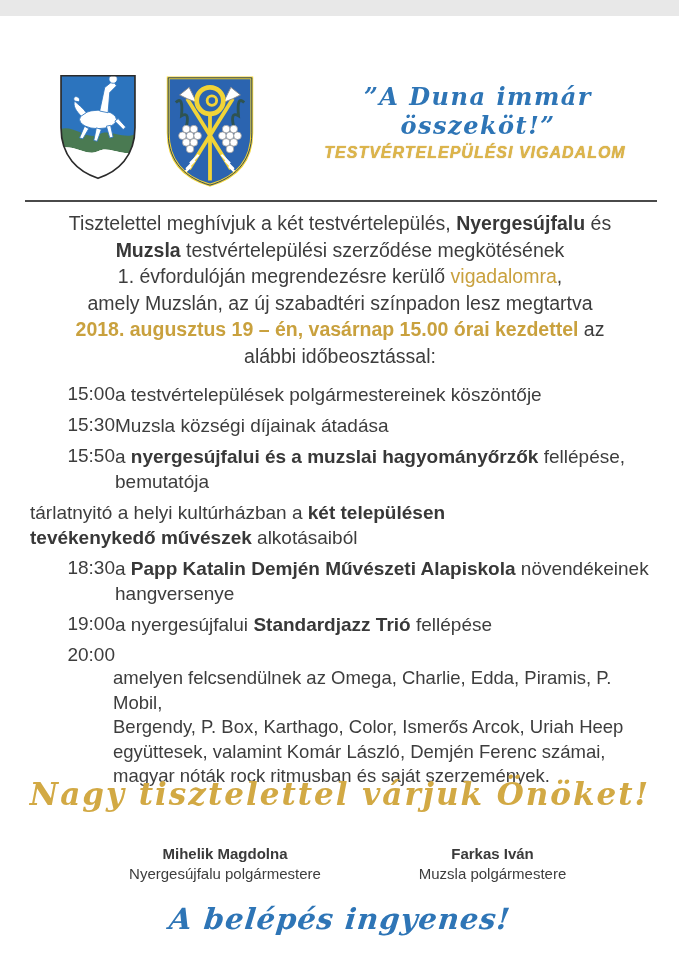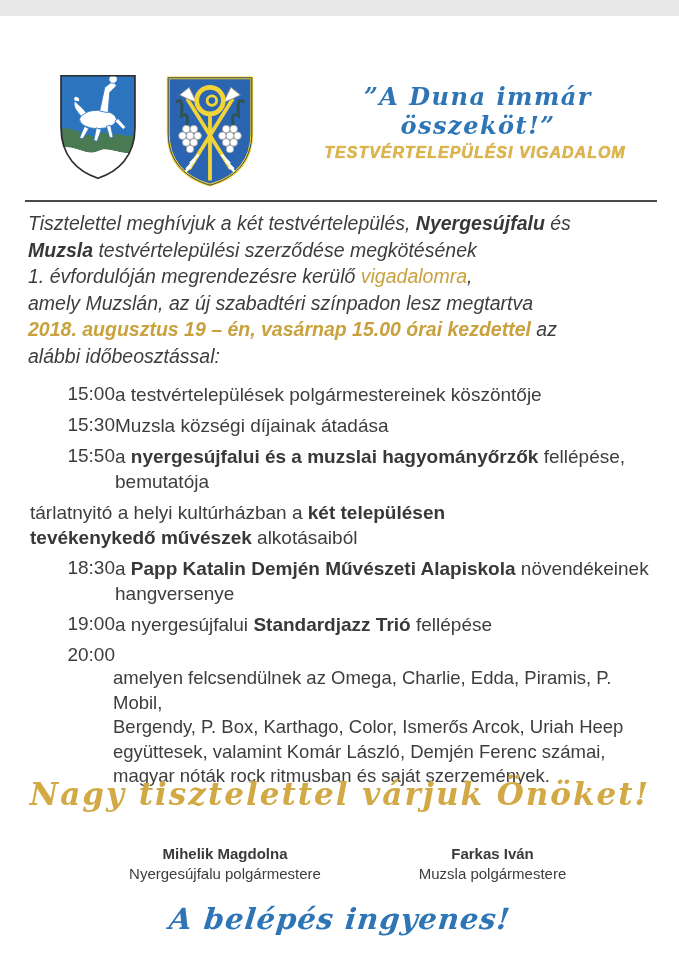--- a/index.html
+++ b/index.html
@@ -32,22 +32,22 @@
     color:#DDB54A;
     text-shadow:0 0 1px #b8912f;
   }
   .divider{
     left:25px;top:184px;width:632px;height:0;
     border-top:2px solid #4a4a4a;
   }
   
   .intro{
     left:28px;top:194px;width:624px;
-    text-align:left;
-    font-size:19.5px;line-height:26.5px;font-style:italic;
+    text-align:center;
+    font-size:19.5px;line-height:26.5px;
   }
   .b{font-weight:bold;color:#383838;}
   .gold{color:#C9A13E;}
   .goldb{color:#C9A13E;font-weight:bold;}
   
   .schedule{left:30px;top:366px;width:620px;}
   .row{display:flex;margin-bottom:6px;}
   .time{
     width:85px;flex:0 0 85px;
     padding-left:10px;box-sizing:border-box;

